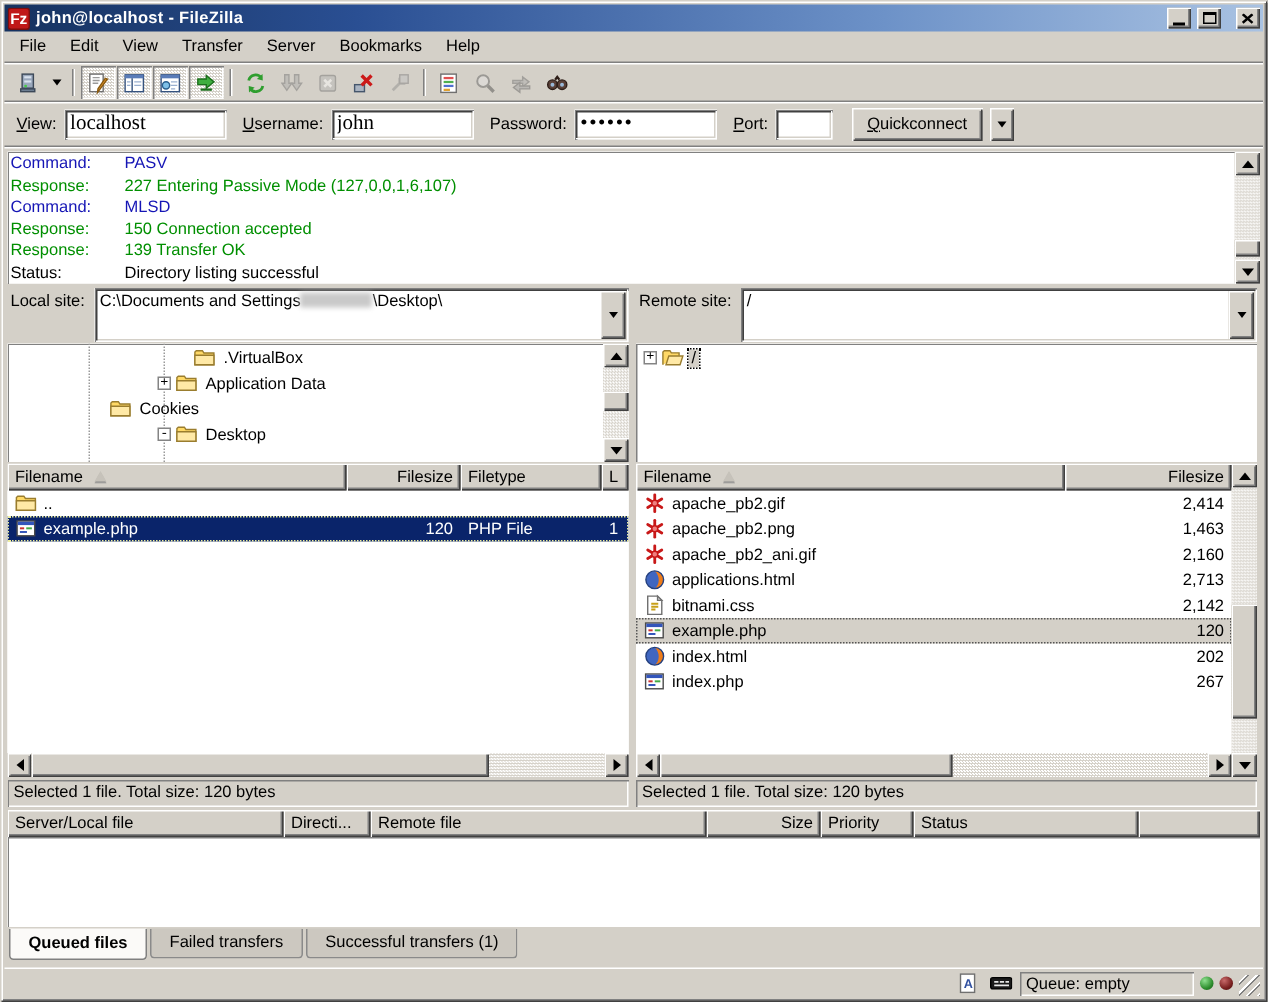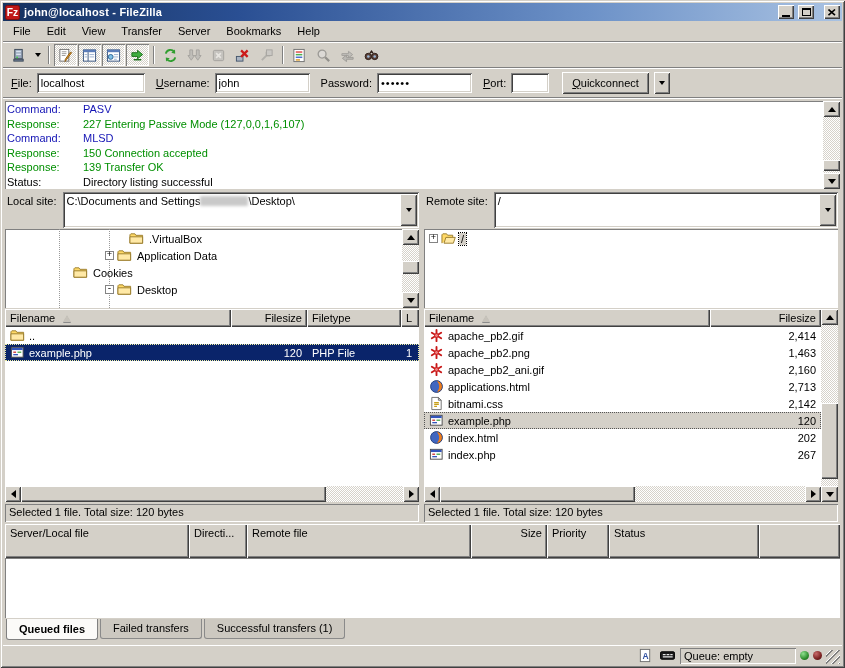--- a/index.html
+++ b/index.html
@@ -40,21 +40,21 @@
      background-image: conic-gradient(#ffffff 25%, #d4d0c8 0 50%, #ffffff 0 75%, #d4d0c8 0);
      background-size:2px 2px; }
   .tbtn.disabled{ filter:grayscale(1); opacity:.45; }
   .tsep{ width:2px; height:18px; border-left:1px solid #808080; border-right:1px solid #ffffff; margin:0 3px; }
   .dropbtn{ width:13px; height:22px; display:flex; align-items:center; justify-content:center; border:0; background:transparent;}
   .tri-d{ width:0;height:0;border-left:3px solid transparent;border-right:3px solid transparent;border-top:4px solid #000; }
 
   
   .quickbar{ height:28px; display:flex; align-items:center; gap:5px; padding:0 8px; }
   .qlabel::first-letter{ text-decoration:underline; }
-  .qinput{ height:20px; font-family:Liberation Sans, sans-serif; font-size:11px; border:0; outline:0;
+  .qinput{ height:20px; font-family:Liberation Serif, serif; font-size:14px; border:0; outline:0;
     padding:2px 4px; background:#fff;
     box-shadow: inset 1px 1px 0 #808080, inset -1px -1px 0 #ffffff,
                 inset 2px 2px 0 #404040, inset -2px -2px 0 #d4d0c8; }
   .qc-btn{ height:22px; padding:2px 10px; font-family:"Liberation Sans",sans-serif; font-size:11px; border:0; }
   .qc-btn::first-letter{ text-decoration:underline; }
   .qc-drop{ width:16px; height:22px; display:flex;align-items:center;justify-content:center; border:0; }
 
   
   .logwrap{ height:88px; margin:2px 2px 1px 2px; display:flex; background:#fff; }
   .logbody{ flex:1; overflow:hidden; padding:1px 2px; }
@@ -119,21 +119,21 @@
   .lgrid{ grid-template-columns:226px 76px 94px 1fr; }
   .rgrid{ grid-template-columns:286px 1fr; }
   .ic{ width:15px; height:15px; flex:0 0 15px; }
 
   .pane-status{ height:18px; flex:0 0 18px; margin-top:2px; padding:2px 4px 0 4px;
     box-shadow: inset 1px 1px 0 #808080, inset -1px -1px 0 #ffffff; background:#d4d0c8;
     white-space:nowrap; overflow:hidden;}
 
   
   .queuewrap{ margin:2px 2px 0 2px; }
-  .qhrow{ height:34px; display:grid; grid-template-columns:184px 58px 224px 76px 62px 150px 1fr; background:#d4d0c8; }
+  .qhrow{ height:18px; display:grid; grid-template-columns:184px 58px 224px 76px 62px 150px 1fr; background:#d4d0c8; }
   .qlist{ height:60px; background:#fff; box-shadow: inset 1px 1px 0 #808080, inset -1px -1px 0 #ffffff; }
 
   
   .tabbar{ height:21px; display:flex; align-items:flex-start; gap:2px; padding:1px 0 0 3px; }
   .tab{ padding:3px 12px 4px 12px; background:#ccc8c0; border:1px solid #8a8a8a; border-top:0;
     border-radius:0 0 3px 3px; }
   .tab.active{ background:#fbfaf8; font-weight:bold; border-color:#808080; padding-top:4px; }
   .belowtabs{ height:6px; }
 
   
@@ -386,21 +386,21 @@
     <button class="tbtn">
         <svg class="ic">
           <use href="#i-find"></use>
         </svg>
       </button>
   </div>
 
   <div class="groove"></div>
 
   <div class="quickbar">
-    <span class="qlabel">File:</span>
+    <span class="qlabel">View:</span>
     <input class="qinput" style="width: 108px;" readonly="" value="localhost">
     <span class="qlabel" style="margin-left:6px">Username:</span>
     <input class="qinput" style="width: 95px;" readonly="" value="john">
     <span style="margin-left:6px">Password:</span>
     <input class="qinput" style="width: 95px; letter-spacing: 1px;" readonly="" value="••••••">
     <span class="qlabel" style="margin-left:6px">Port:</span>
     <input class="qinput" style="width: 38px;" readonly="" value="">
     <button class="qc-btn b-out" style="margin-left:8px">Quickconnect</button>
     <button class="qc-drop b-out">
         <span class="tri-d"></span>

